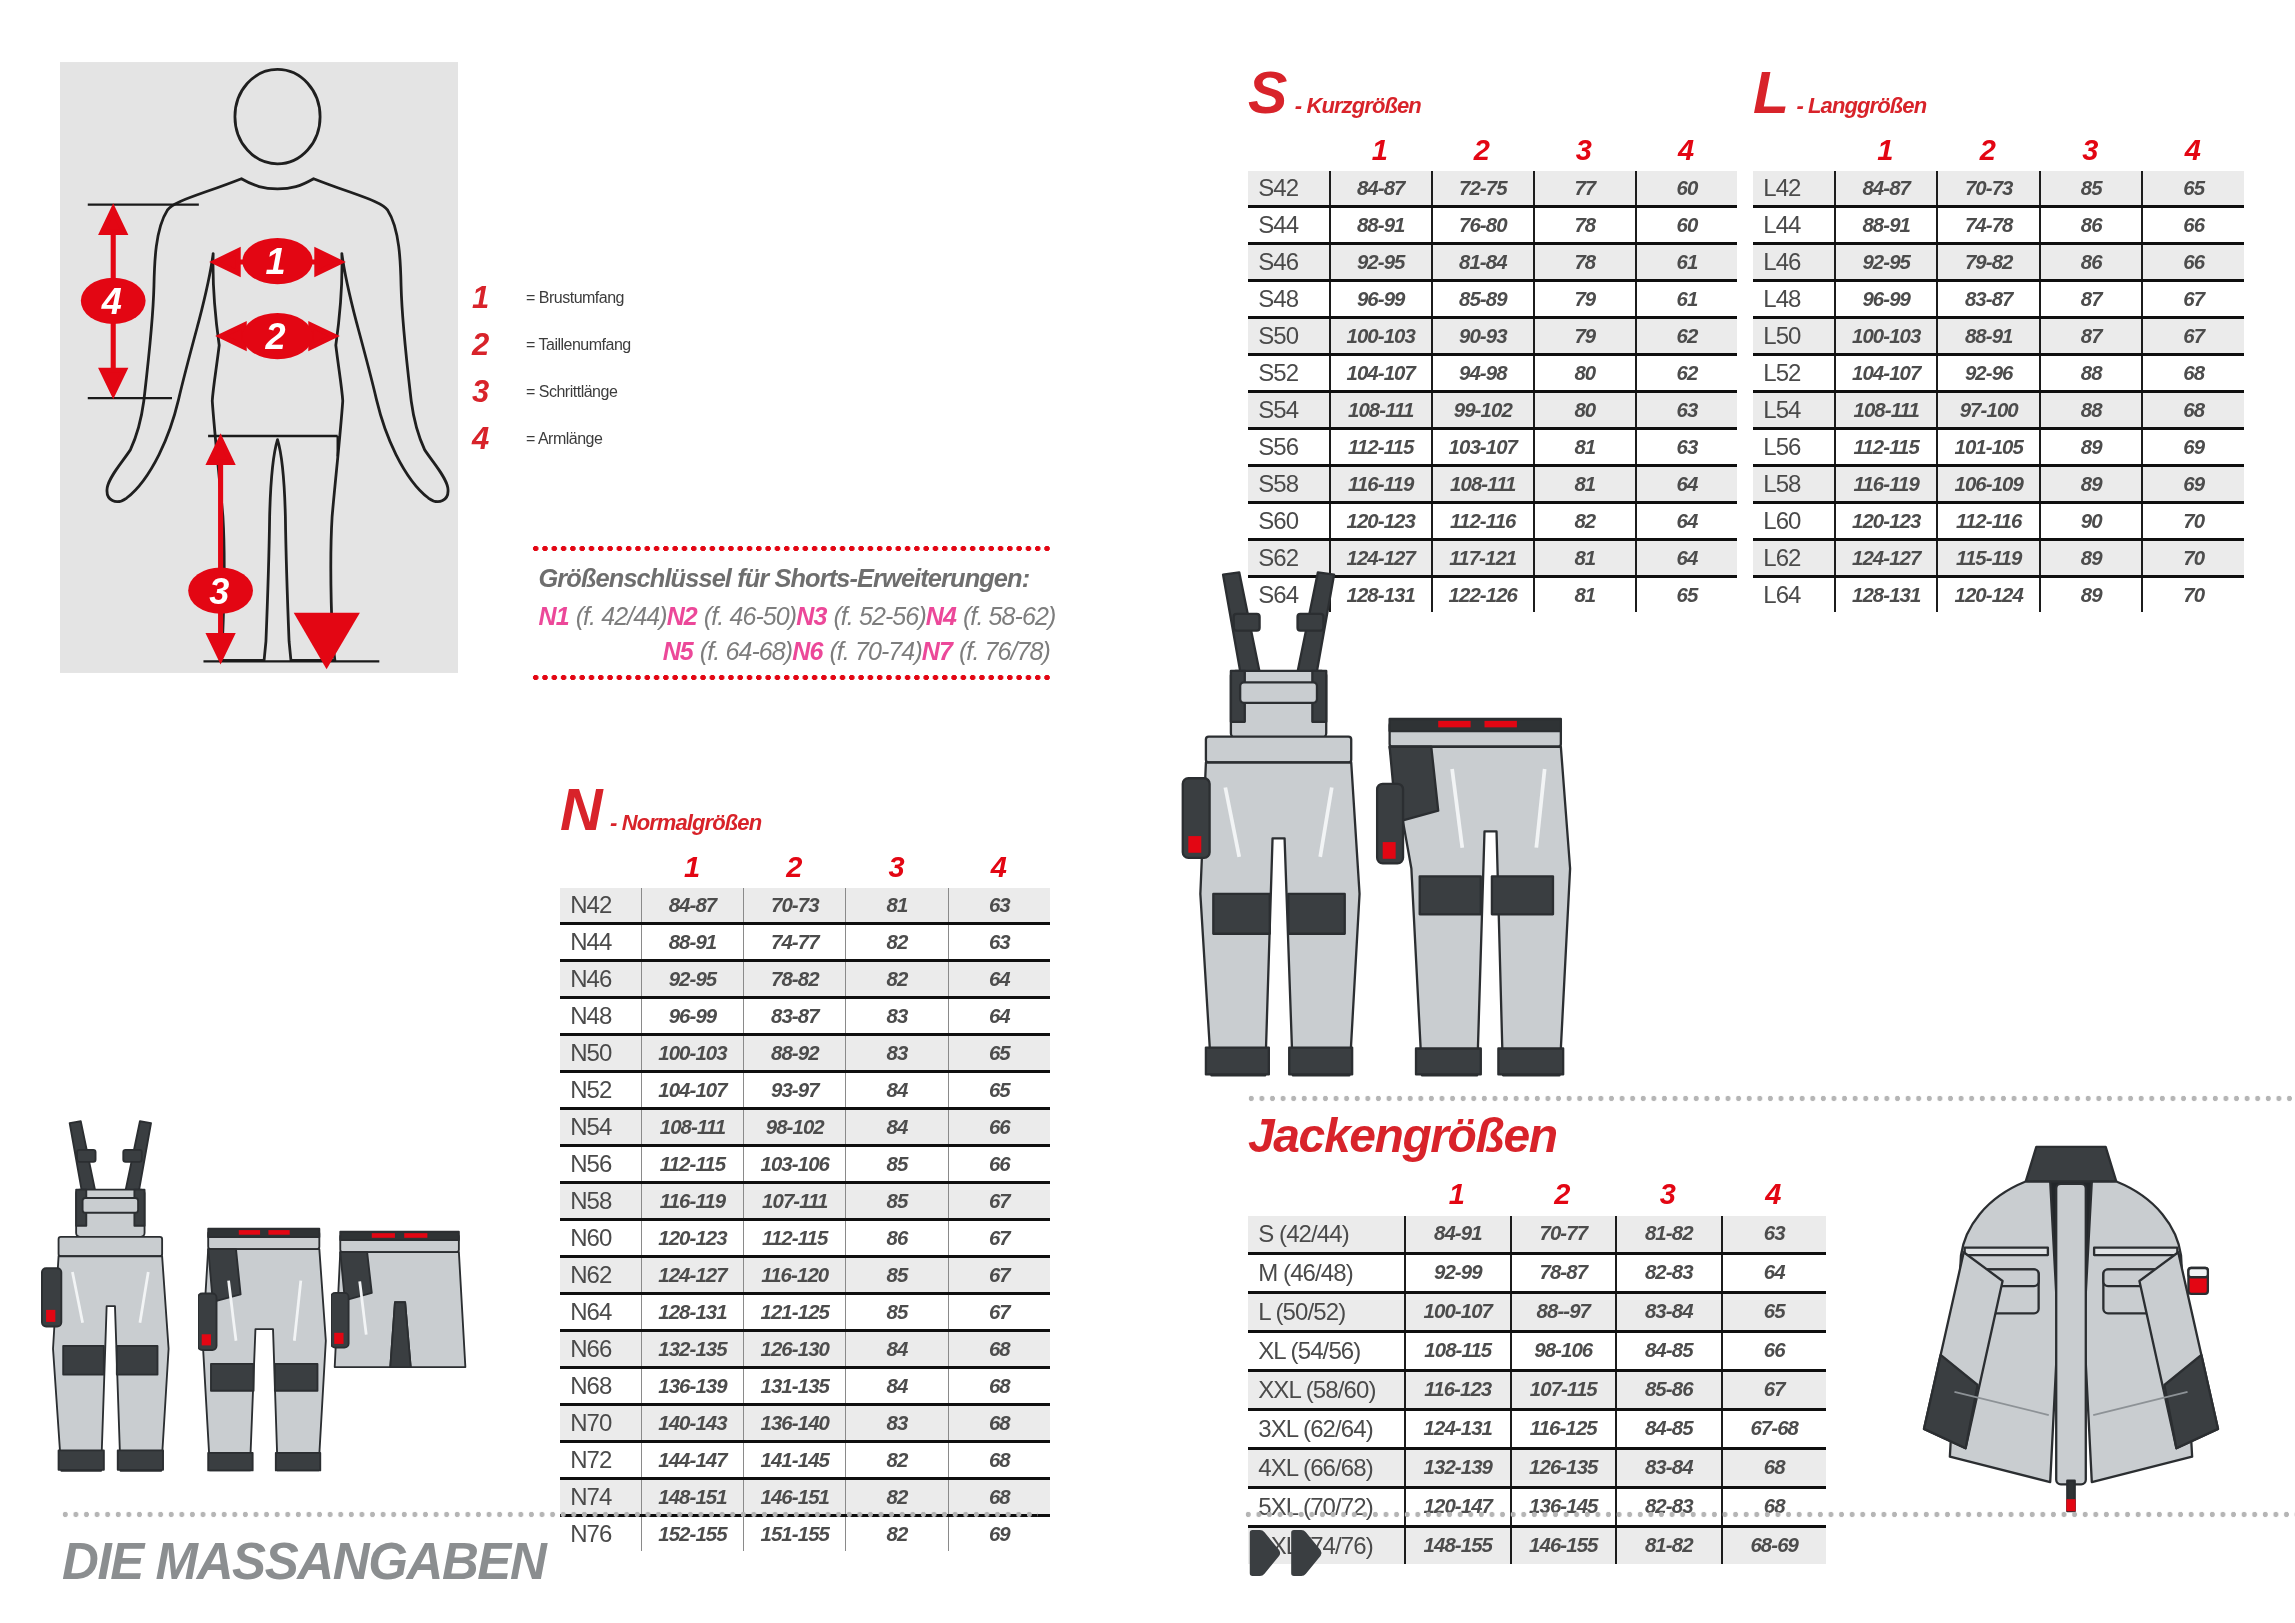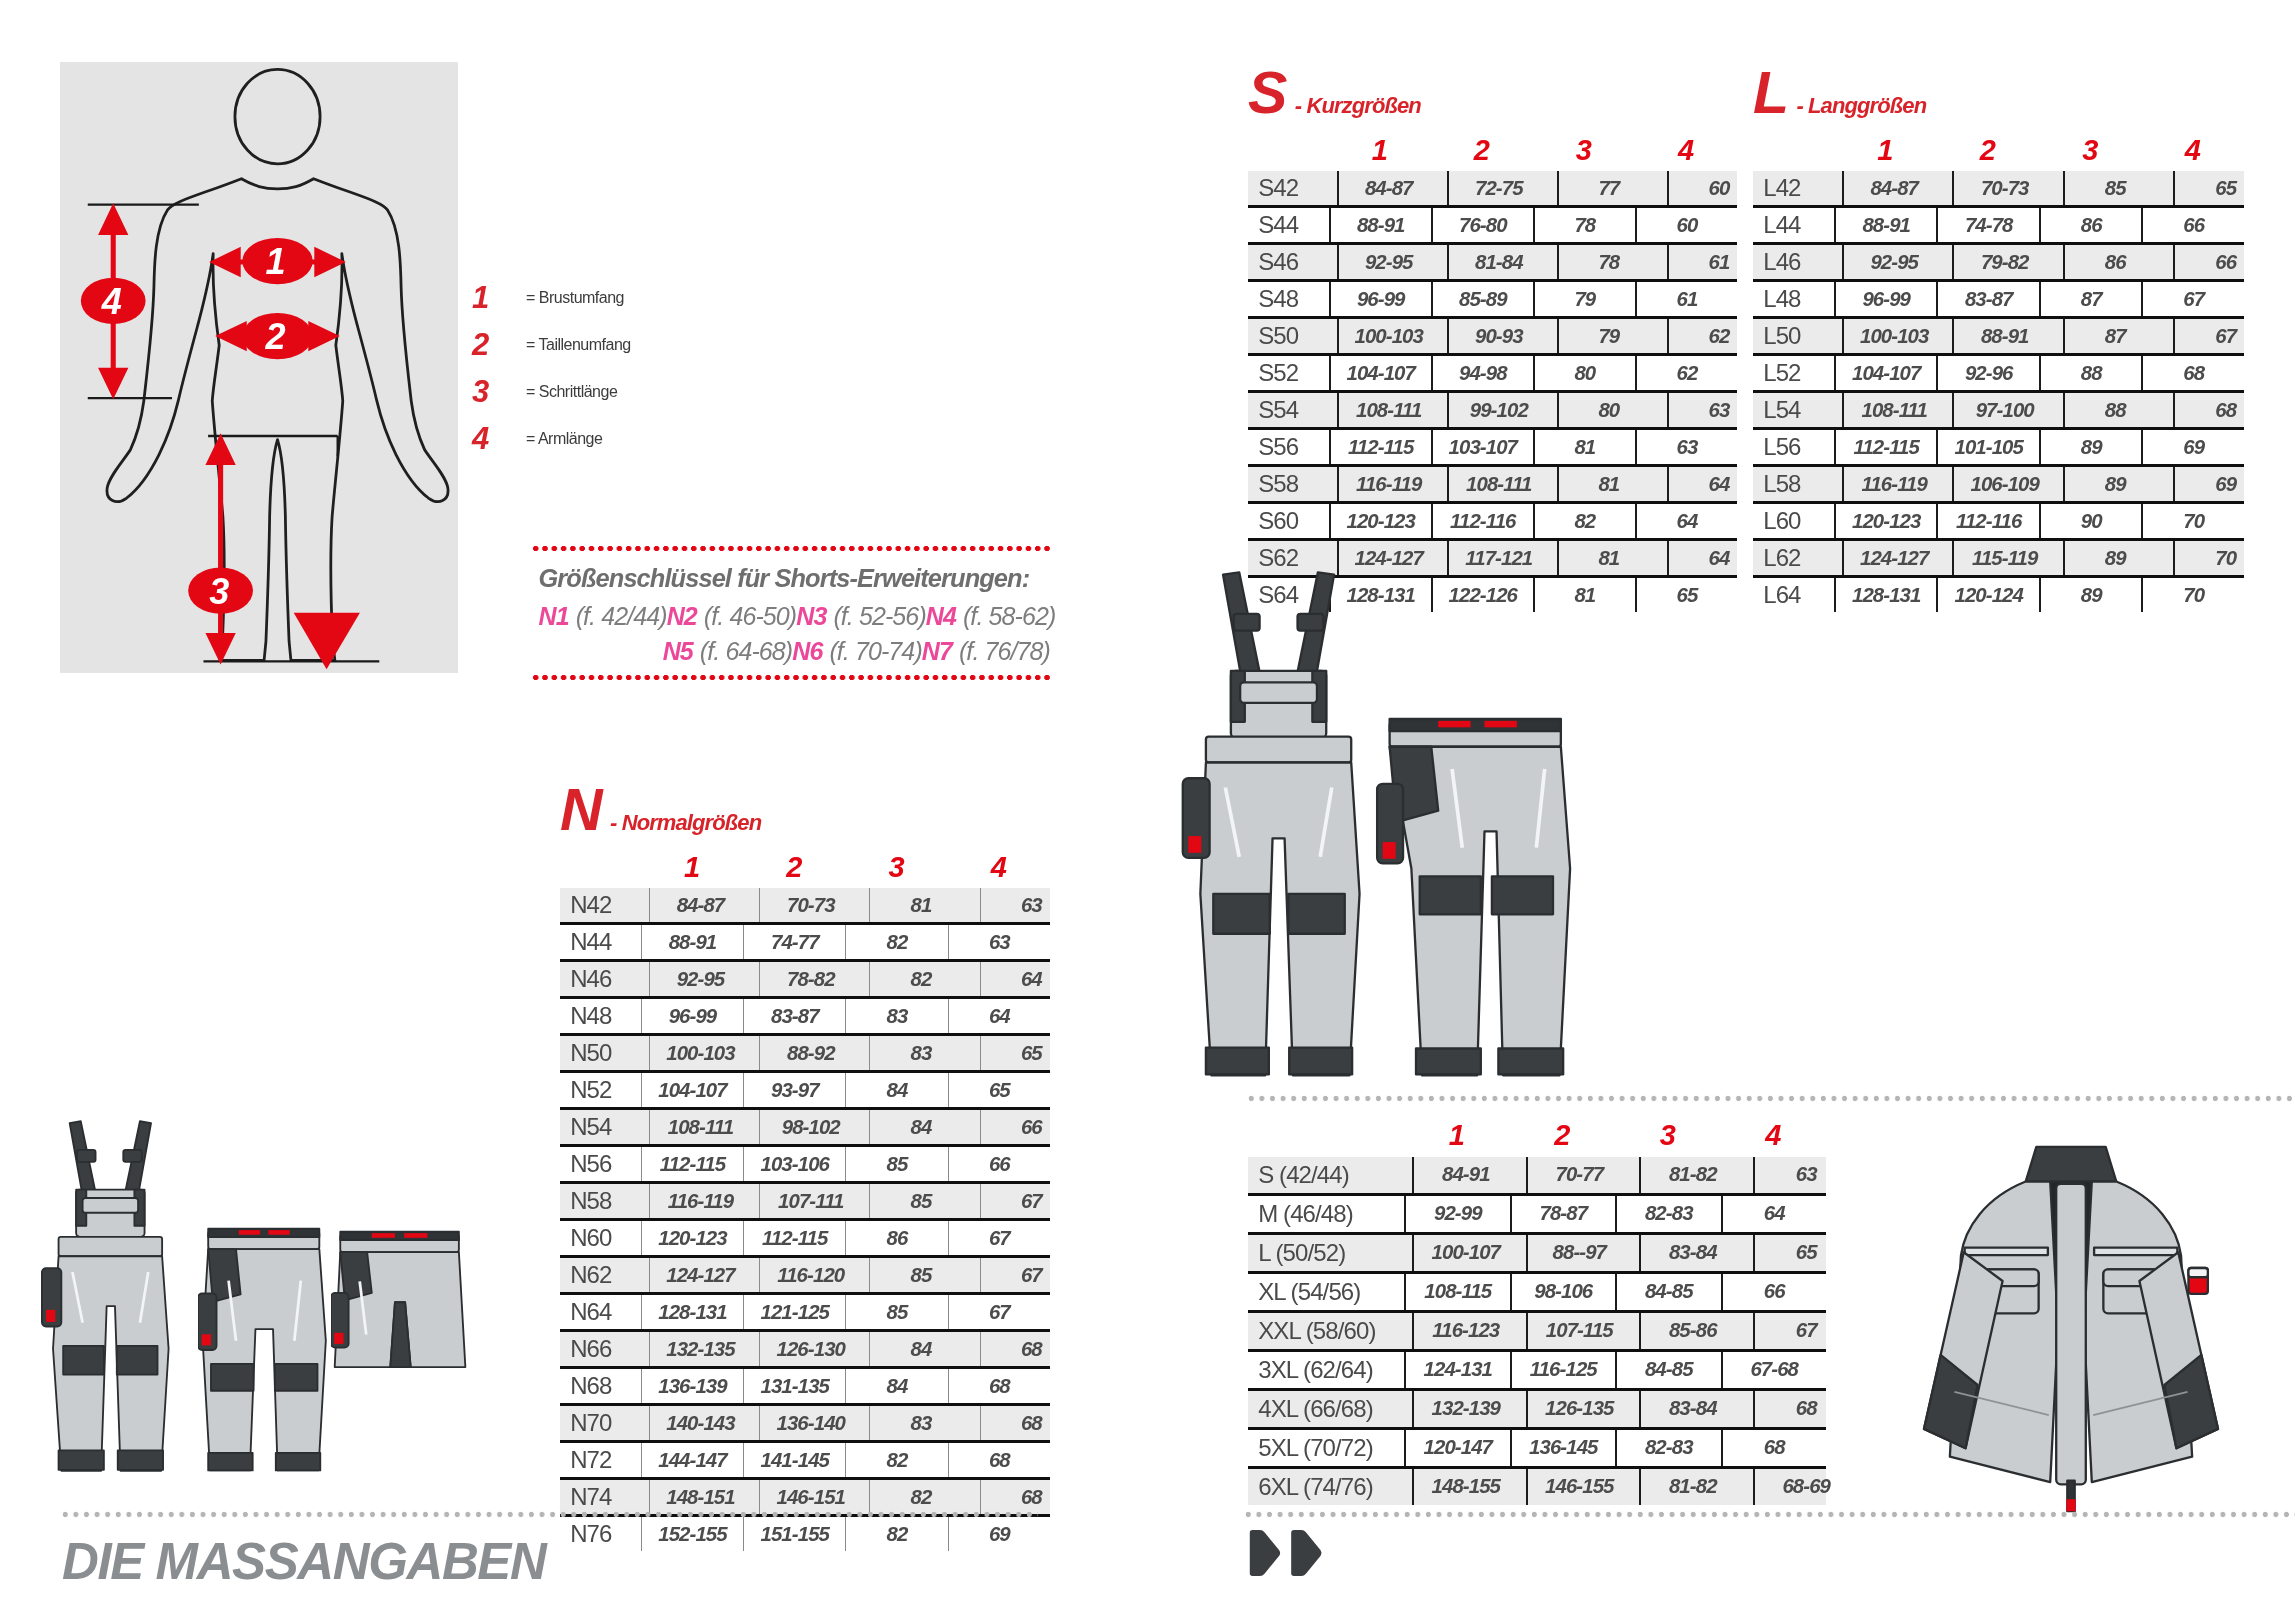--- a/index.html
+++ b/index.html
@@ -37,21 +37,21 @@
 
   .cols-row { display:grid; height:40px; align-items:end; padding-bottom:4.6px; }
   .snl .cols-row, .snl .trow { grid-template-columns:16.5% 20.875% 20.875% 20.875% 20.875%; }
   .jacken .cols-row, .jacken .trow { grid-template-columns:27% 18.25% 18.25% 18.25% 18.25%; }
   .colnum { text-align:center; font-size:29px; font-weight:800; font-style:italic; color:#e30613; }
 
   .size-table { width:100%; }
   .trow { display:grid; }
   .snl .trow { height:34px; }
   .jacken .trow { height:36px; }
-  .trow.even { background:#ebebeb;gap:8px; }
+  .trow.even { background:#ebebeb; }
   .trow.odd { background:#ffffff; }
   .trow + .trow { border-top:3.2px solid #0f0f0f; }
   .trow > div { display:flex; align-items:center; justify-content:center; height:100%; box-sizing:border-box; }
   .trow > div + div { border-left:2.3px solid #1c1c1c; }
   .n-table .trow > div + div { border-left:1.9px solid #8a8a8a; }
   .tlabel { justify-content:flex-start !important; padding-left:10.2px; font-size:24px; color:#4a4a4a; letter-spacing:-0.9px; }
   .tcell { font-size:20.4px; font-weight:bold; font-style:italic; color:#4c4c4c; letter-spacing:-0.9px; }
 
   
   .dotted-gray { height:6.5px; background:radial-gradient(circle at 3.2px 3.2px, #b5b5b5 2.3px, transparent 2.8px); background-size:10.6px 6.5px; background-repeat:repeat-x; }
@@ -521,20 +521,21 @@
           <div class="tcell">151-155</div>
           <div class="tcell">82</div>
           <div class="tcell">69</div>
         </div>
       </div>
   </div>
 
   <div class="abs dotted-gray" style="left:1248px; top:1095px; width:1047px;"></div>
 
   <div class="abs jacken" style="left:1248px; top:1112px; width:578px;">
+    <div class="jacken-title">Jackengrößen</div>
     <div class="cols-row">
         <div class="spacer"></div>
         <div class="colnum">1</div>
         <div class="colnum">2</div>
         <div class="colnum">3</div>
         <div class="colnum">4</div>
       </div>
     <div class="size-table">
         <div class="trow even">
           <div class="tlabel">S (42/44)</div>

